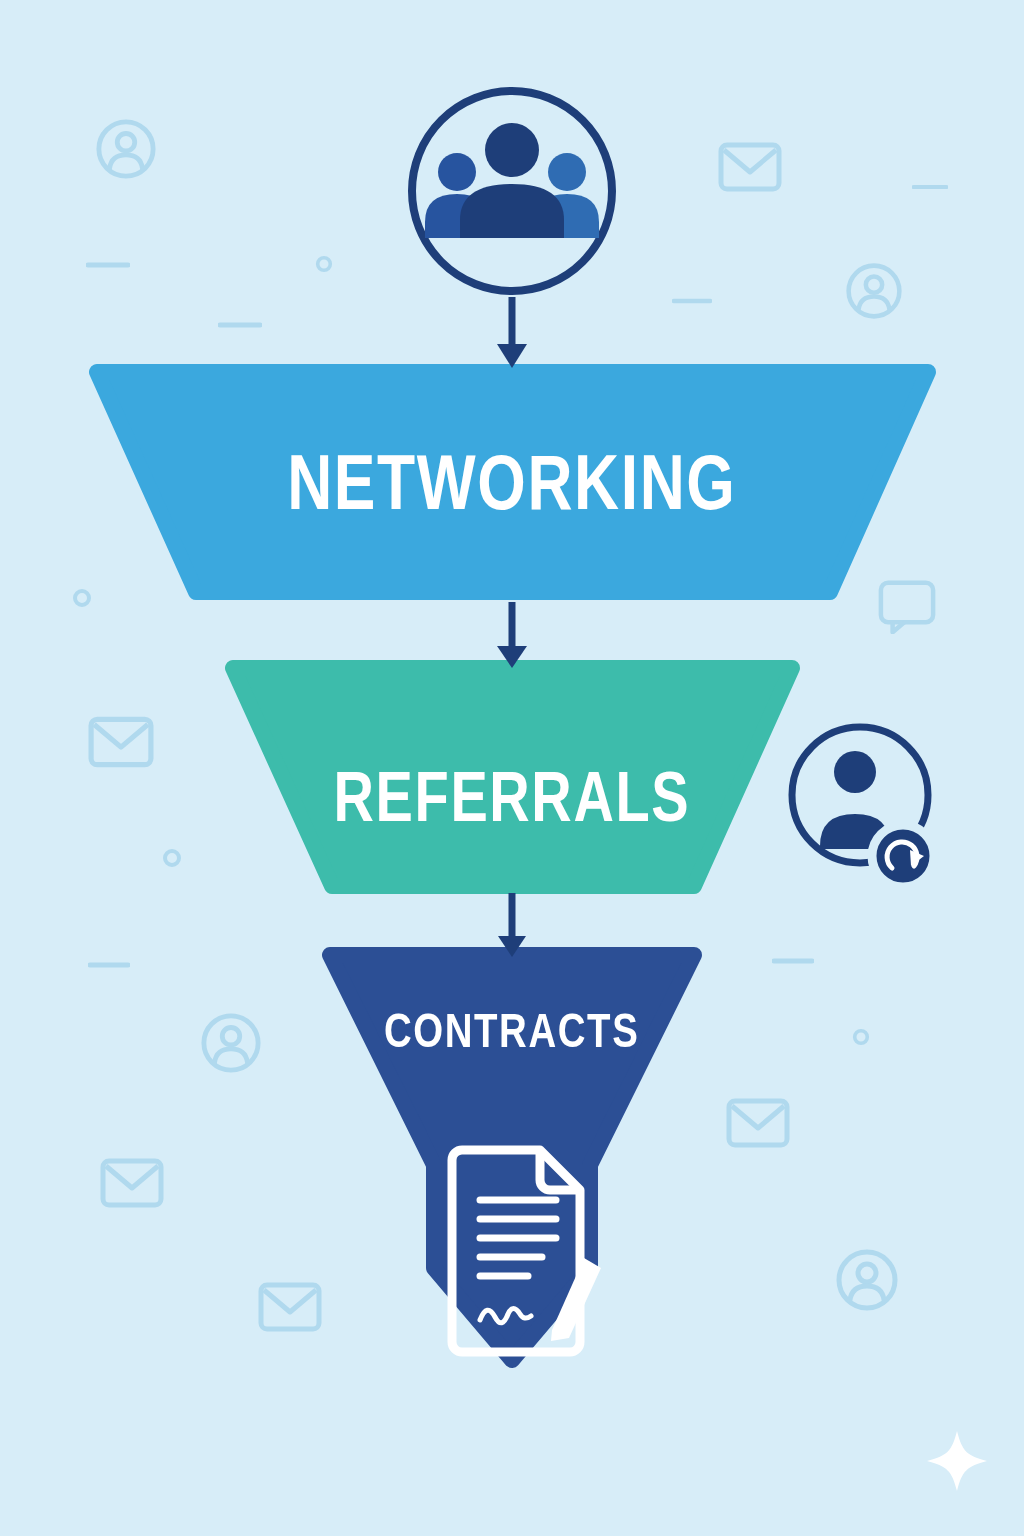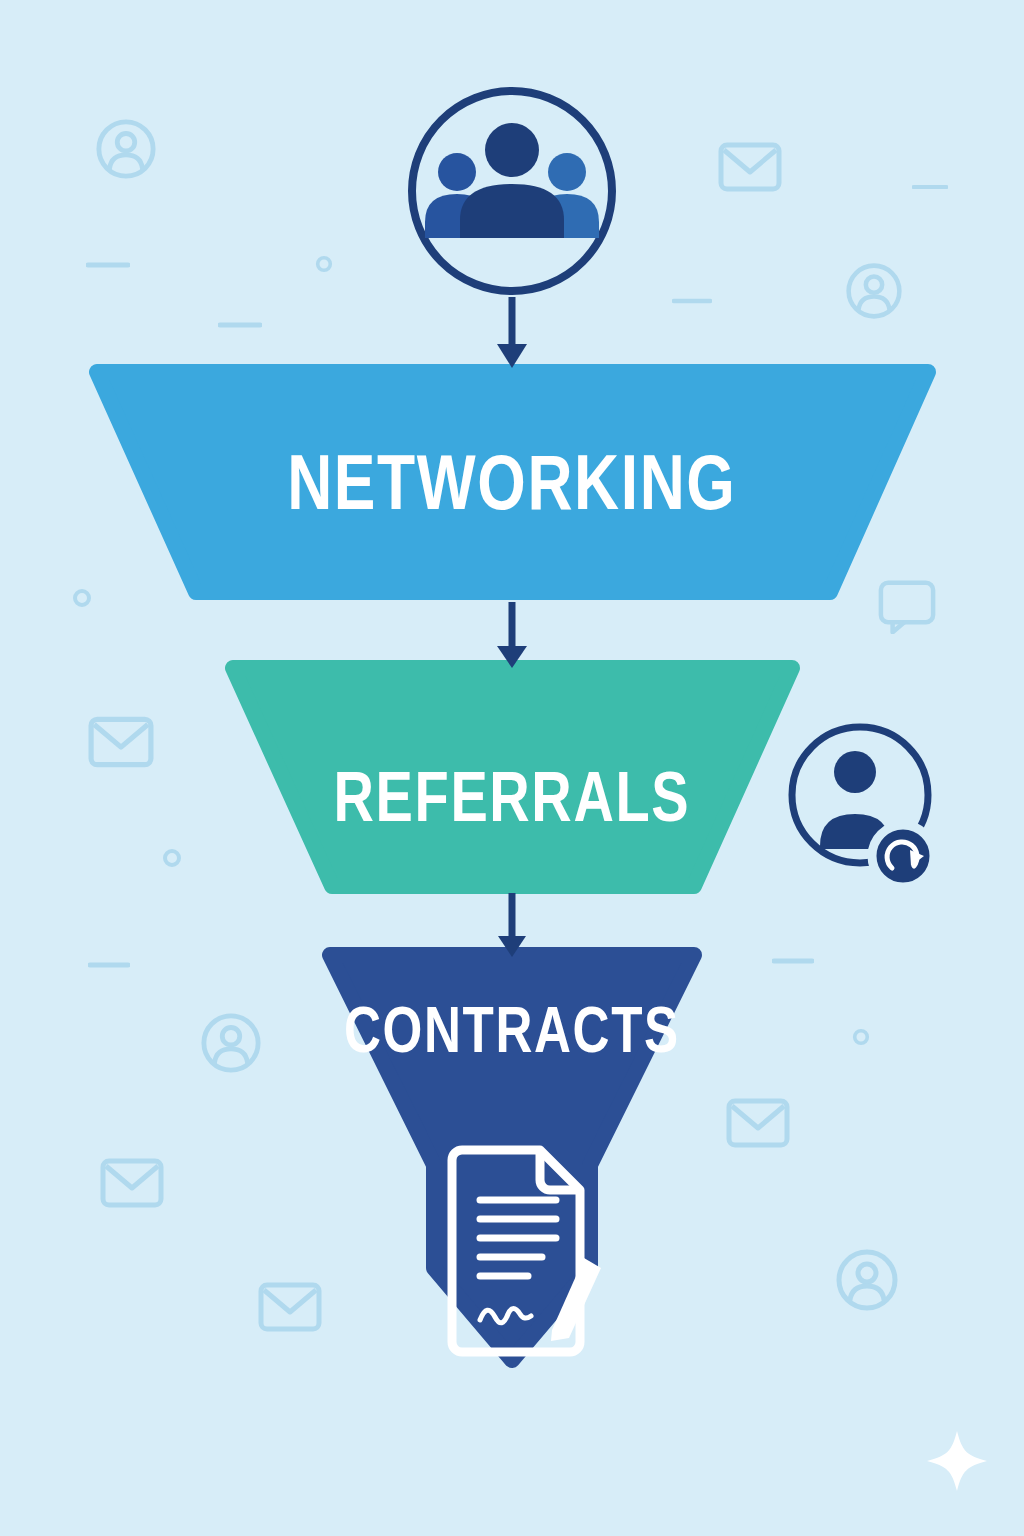--- a/index.html
+++ b/index.html
@@ -27,21 +27,21 @@
   .arrow-line{stroke:var(--navy,#1e3e79);stroke-width:7;}
   .arrow-head{fill:var(--navy,#1e3e79);}
   .label{
     position:absolute;left:0;width:100%;
     display:flex;align-items:center;justify-content:center;
     color:#ffffff;font-weight:bold;pointer-events:none;
   }
   .label span{display:inline-block;transform:scaleX(0.8);letter-spacing:2px;white-space:nowrap;}
   #lbl-networking{top:372px;height:220px;font-size:78px;}
   #lbl-referrals{top:688px;height:218px;font-size:70px;}
-  #lbl-contracts{top:955px;height:150px;font-size:64px;}
+  #lbl-contracts{top:955px;height:150px;font-size:48px;}
 </style>
 </head>
 <body>
 
 <div class="canvas">
 
   <svg class="layer" viewBox="0 0 1024 1536" aria-hidden="true">
     <defs>
       <symbol id="sym-person" viewBox="0 0 64 64">
         <circle cx="32" cy="32" r="28" fill="none" stroke="currentColor" stroke-width="5"></circle>

